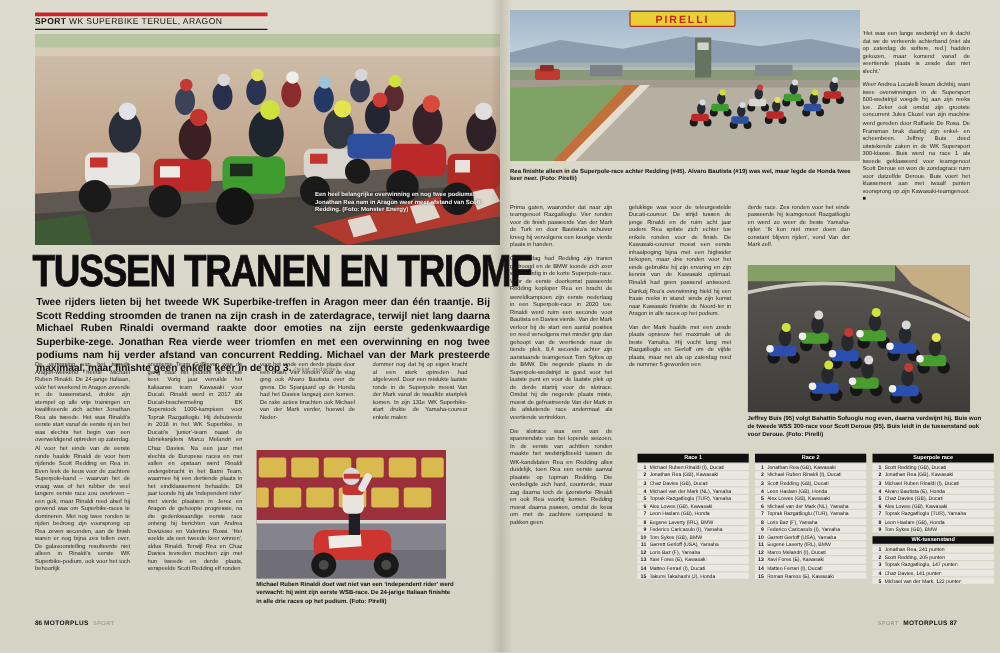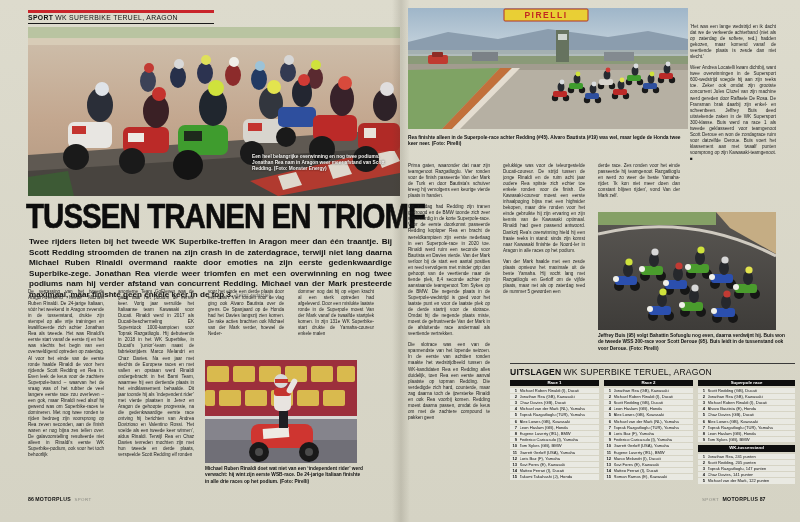--- a/index.html
+++ b/index.html
@@ -402,23 +402,20 @@
           <rect x="-11" y="2" width="22" height="9" rx="3" fill="#2b4fae"></rect>
           <circle cx="-10" cy="5" r="3" fill="#f0f0ea"></circle>
           <ellipse cx="2" cy="-4" rx="5" ry="7" fill="#26282c"></ellipse>
           <circle cx="3" cy="-12" r="3.6" fill="#c23a33"></circle>
         </g>
     </svg>
   </div>
   <div class="abs cap" style="left:598px;top:333px;width:192px;">Jeffrey Buis (95) volgt Bahattin Sofuoglu nog even, daarna verdwijnt hij. Buis won de tweede WSS 300-race voor Scott Deroue (95). Buis leidt in de tussenstand ook voor Deroue. (Foto: Pirelli)</div>
 
   <div class="abs" id="results">
-    <div class="rtitle">
-      <span class="rt1">UITSLAGEN</span><span>WK SUPERBIKE TERUEL, ARAGON</span>
-    </div>
     <div class="rcols">
       <div class="rcol" style="width:89px;">
         <div class="thead">Race 1</div>
         <div>
             <div class="trow">
               <span class="pos">1</span>
               <span class="nm">Michael Ruben Rinaldi (I), Ducati</span>
             </div>
             <div class="trow">
               <span class="pos">2</span>

